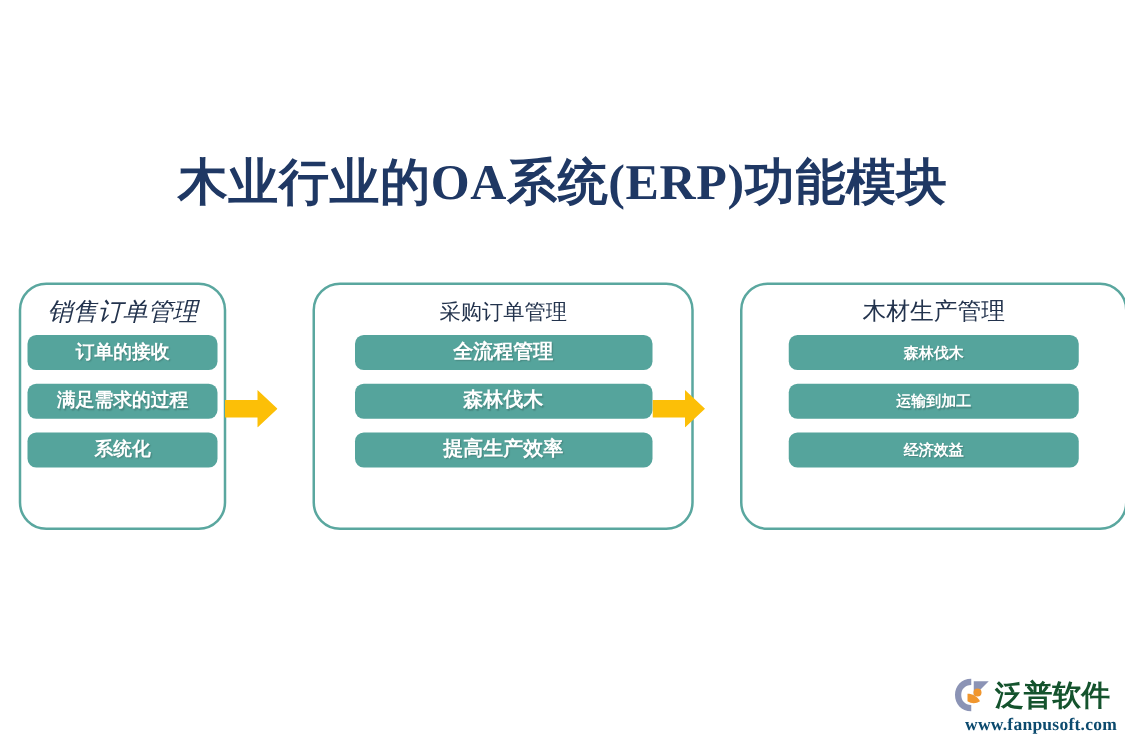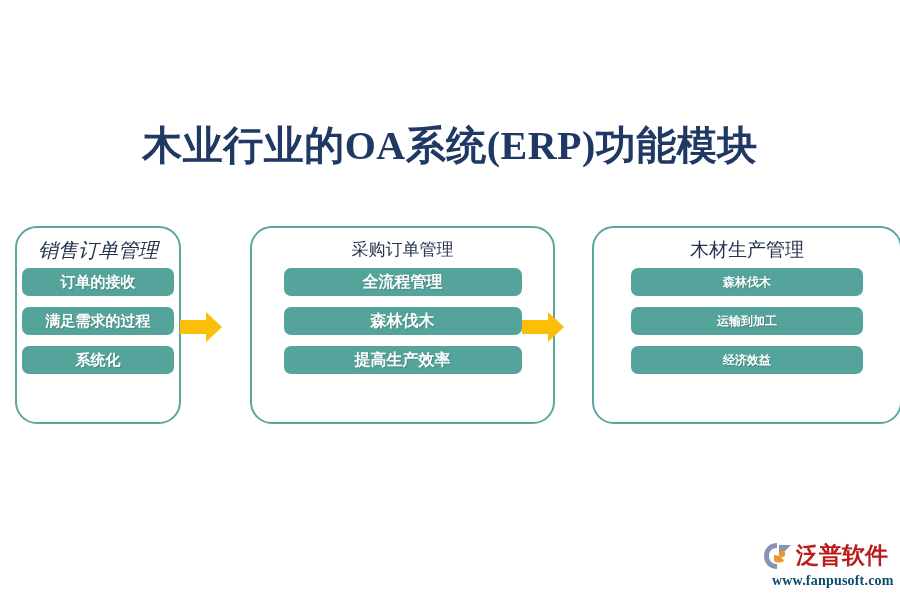--- a/index.html
+++ b/index.html
@@ -121,24 +121,24 @@
     display: flex;
     align-items: center;
     height: 32px;
   }
   .logo-mark {
     width: 32px;
     height: 30px;
     flex: 0 0 32px;
   }
   .logo-name {
-    font-family: Liberation Serif, serif;
+    font-family: Liberation Sans, sans-serif;
     font-size: 23px;
     font-weight: bold;
-    color: #b91c1c;
+    color: #14532d;
     line-height: 30px;
     letter-spacing: 0px;
     white-space: nowrap;
     margin-left: 2px;
   }
   .logo-url {
     font-family: "Liberation Serif", "DejaVu Serif", serif;
     font-size: 14px;
     font-weight: bold;
     color: #0c4a6e;

